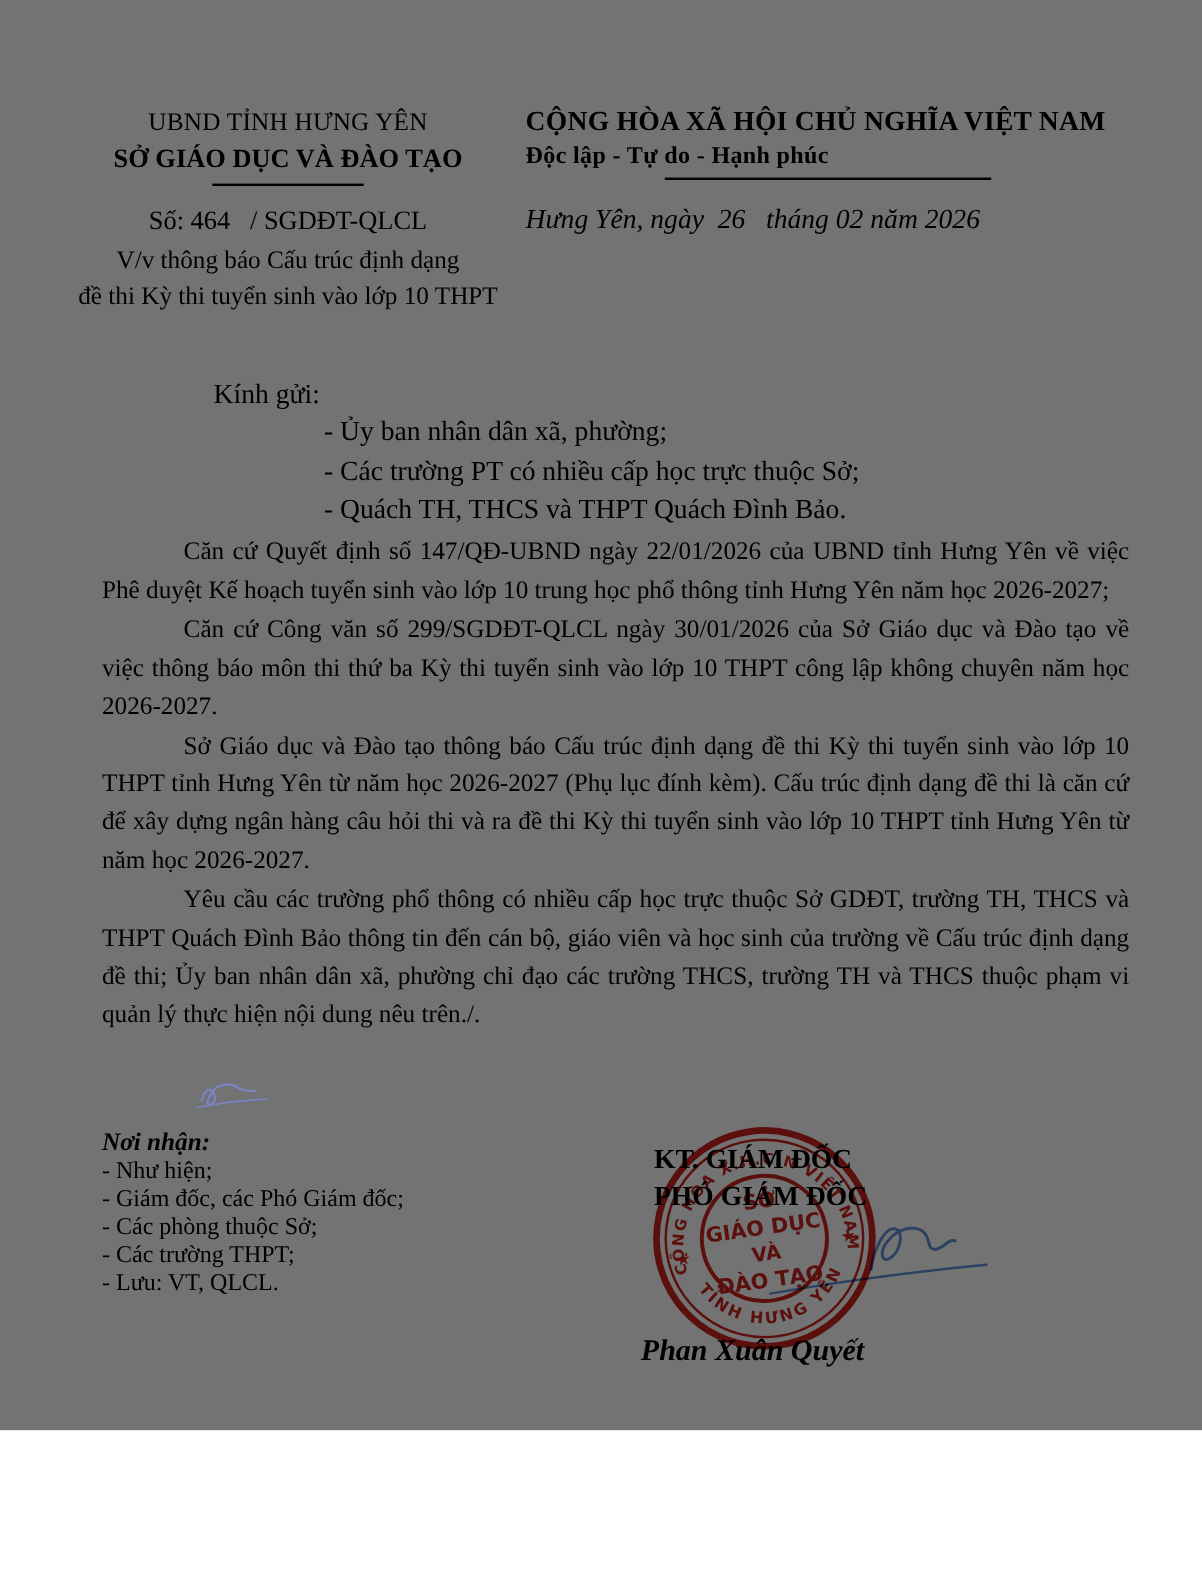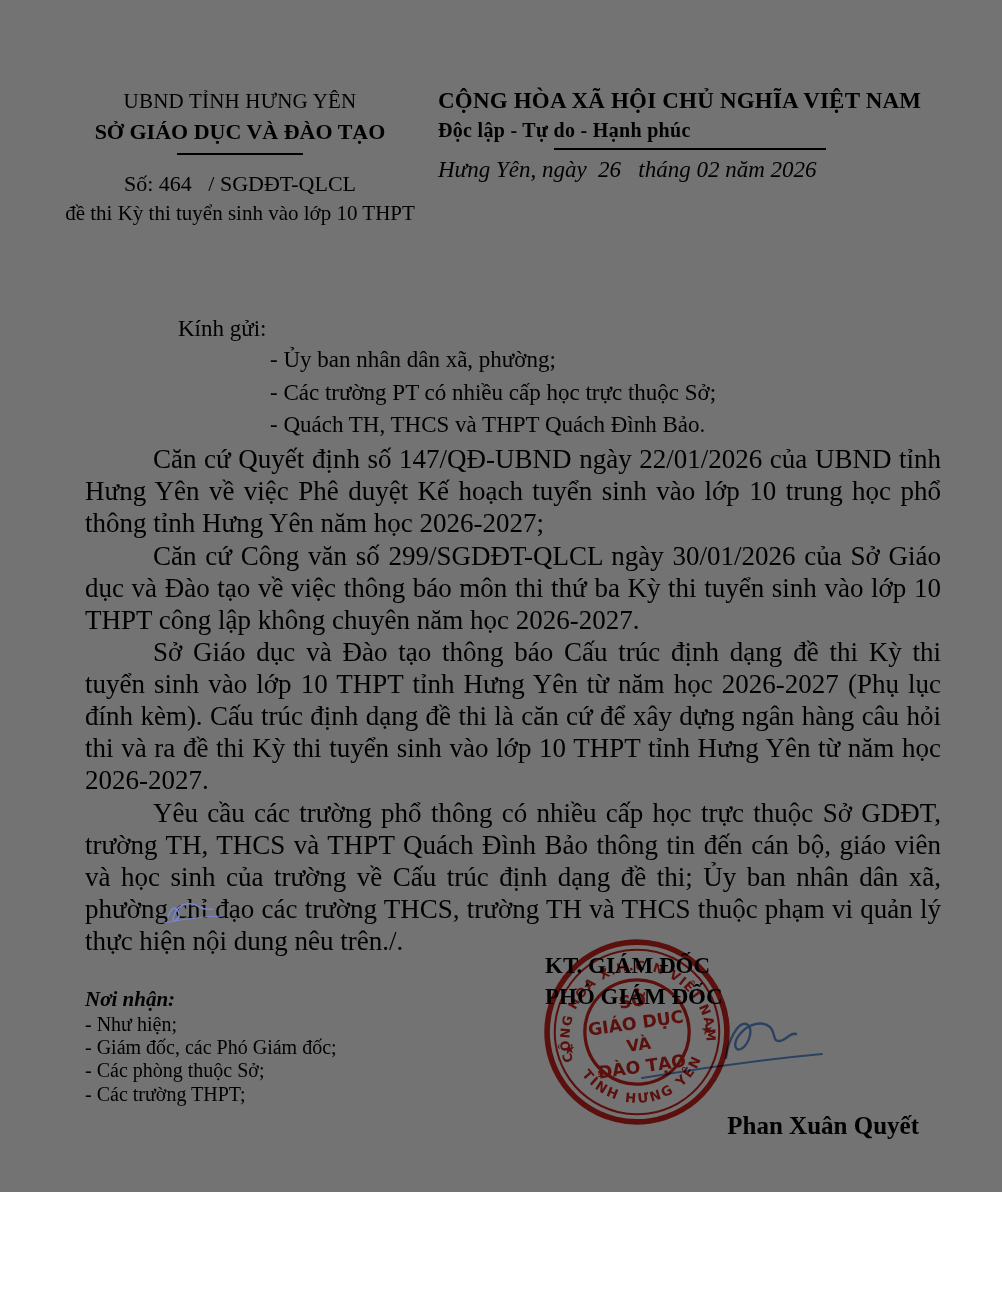--- a/index.html
+++ b/index.html
@@ -23,74 +23,75 @@
   .so-line { font-size: 22px; margin-top: 15px; }
   .vv-line { font-size: 21px; line-height: 30px; }
   .vv-first { margin-top: 3px; }
 
   .header-right {
     position: absolute; left: 438px; top: 88px; width: 504px;
   }
   .hr-line1 { font-size: 23px; font-weight: bold; letter-spacing: .2px; }
   .hr-motto { font-size: 20px; font-weight: bold; margin-top: 5px; letter-spacing: .3px; }
   .rule-right { width: 272px; height: 0; border-bottom: 2px solid #000; margin: 6px auto 0 auto; }
-  .date-line { font-size: 23px; font-style: italic; margin-top: 7px; }
+  .date-line { font-size: 23px; font-style: italic; margin-top: 20px; }
 
   
   .salutation { position: absolute; left: 178px; top: 314px; font-size: 23px; }
   .salutation-label { line-height: 30px; }
   .recipient-list { margin-left: 92px; }
   .recipient { line-height: 32.6px; }
 
   
   .body-text {
     position: absolute; left: 85px; top: 444px; width: 856px;
-    font-size: 27px; line-height: 31.9px; text-align: justify;
+    font-size: 21px; line-height: 31.9px; text-align: justify;
   }
   .body-text p { text-indent: 68px; margin: 0 0 1px 0; }
 
   
   .initial-scribble { position: absolute; left: 162px; top: 897px; }
 
   
   .noi-nhan { position: absolute; left: 85px; top: 938px; }
-  .noi-nhan-label { font-size: 21px; font-weight: bold; font-style: italic; line-height: 27px; margin-top: 48px; }
+  .noi-nhan-label { font-size: 21px; font-weight: bold; font-style: italic; line-height: 27px; }
   .noi-nhan-item { font-size: 20px; line-height: 23.2px; }
 
   .sign-titles {
     position: absolute; left: 545px; top: 950px; width: 362px;
     text-align: left; font-size: 23px; font-weight: bold; line-height: 31px;
     z-index: 1;
   }
   .stamp-wrap {
     position: absolute; left: 543px; top: 938px; width: 188px; height: 188px;
     z-index: 2; mix-blend-mode: multiply;
   }
   .signature-wrap {
     position: absolute; left: 638px; top: 1012px; width: 190px; height: 75px;
     z-index: 3; mix-blend-mode: multiply;
   }
   .signer-name {
-    position: absolute; left: 557px; top: 1112px; width: 362px;
-    text-align: right; font-size: 25px; font-weight: bold; z-index: 4;
+    position: absolute; left: 534px; top: 1112px; width: 362px;
+    text-align: left; font-size: 25px; font-weight: bold; z-index: 4; font-style: italic;
   }
 
   .stamp-center-text { font-family: "DejaVu Sans", "Liberation Sans", sans-serif; font-weight: bold; }
   .stamp-arc-text { font-family: "DejaVu Sans", "Liberation Sans", sans-serif; font-weight: bold; }
 </style>
 </head>
 <body>
 
 <div class="page">
 
   <div class="header-left">
     <div class="hl-line1">UBND TỈNH HƯNG YÊN</div>
     <div class="hl-line2">SỞ GIÁO DỤC VÀ ĐÀO TẠO</div>
     <div class="rule-left"></div>
     <div class="so-line">Số: 464&nbsp;&nbsp;&nbsp;/ SGDĐT-QLCL</div>
+    <div class="vv-line vv-first">V/v thông báo Cấu trúc định dạng</div>
     <div class="vv-line">đề thi Kỳ thi tuyển sinh vào lớp 10 THPT</div>
   </div>
 
   <div class="header-right">
     <div class="hr-line1">CỘNG HÒA XÃ HỘI CHỦ NGHĨA VIỆT NAM</div>
     <div class="hr-motto">Độc lập - Tự do - Hạnh phúc</div>
     <div class="rule-right"></div>
     <div class="date-line">Hưng Yên, ngày&nbsp;&nbsp;26&nbsp;&nbsp;&nbsp;tháng 02 năm 2026</div>
   </div>
 
@@ -118,20 +119,21 @@
       </g>
     </svg>
   </div>
 
   <div class="noi-nhan">
     <div class="noi-nhan-label">Nơi nhận:</div>
     <div class="noi-nhan-item">- Như hiện;</div>
     <div class="noi-nhan-item">- Giám đốc, các Phó Giám đốc;</div>
     <div class="noi-nhan-item">- Các phòng thuộc Sở;</div>
     <div class="noi-nhan-item">- Các trường THPT;</div>
+    <div class="noi-nhan-item">- Lưu: VT, QLCL.</div>
   </div>
 
   <div class="sign-titles">
     <div>KT. GIÁM ĐỐC</div>
     <div>PHÓ GIÁM ĐỐC</div>
   </div>
 
   <div class="stamp-wrap">
     <svg width="188" height="188" viewBox="0 0 184 184">
       <defs>

